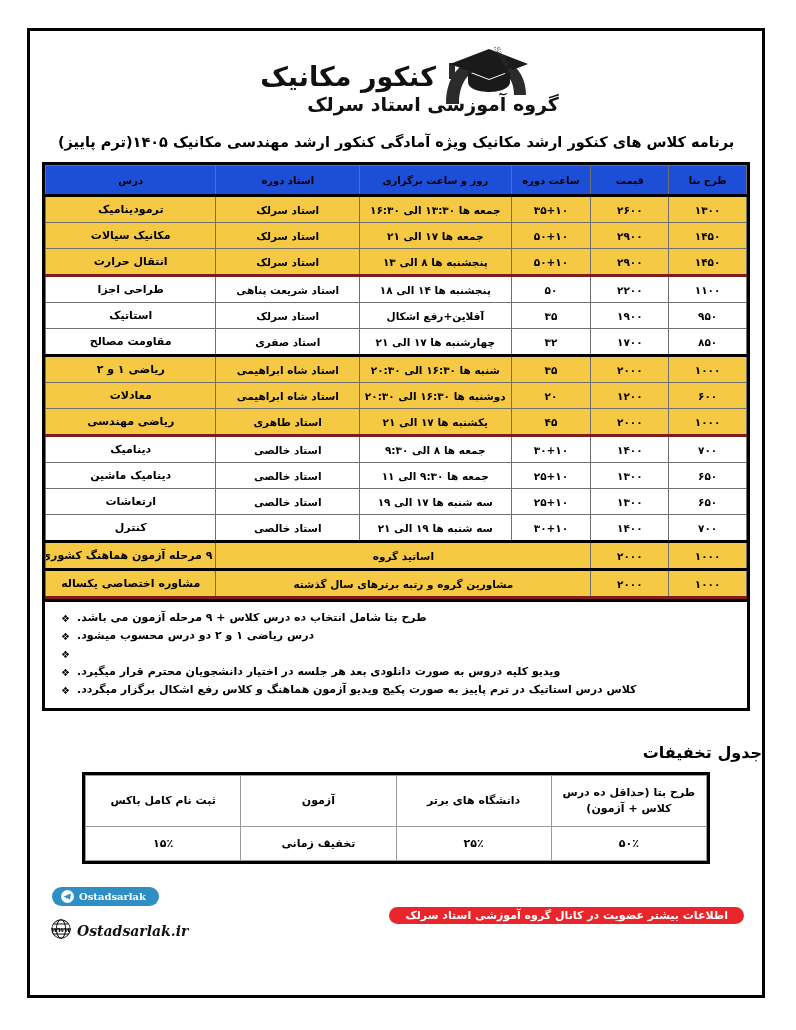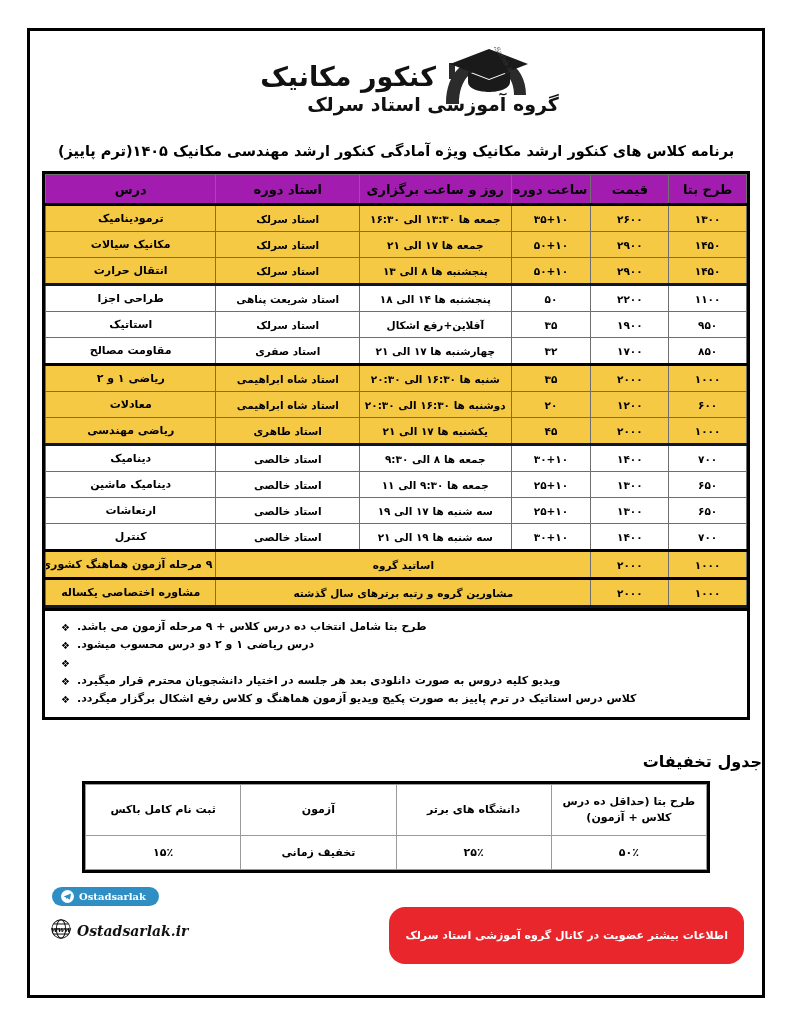--- a/index.html
+++ b/index.html
@@ -64,21 +64,21 @@
   }
   .brand-sub {
     font-size: 19px;
     font-weight: bold;
     color: #111111;
     padding-left: 74px;
   }
 
   
   .doc-title {
-    margin-top: 28px;
+    margin-top: 19px;
     text-align: center;
     font-size: 14.5px;
     font-weight: bold;
     color: #000000;
     padding: 0 14px;
   }
 
   
   .table-wrap {
     margin: 12px 12px 0 12px;
@@ -104,29 +104,29 @@
     vertical-align: middle;
     height: 23px;
     padding: 1px 3px;
     color: #000000;
     font-weight: bold;
     white-space: nowrap;
     overflow: hidden;
   }
   table.sched thead th {
     border-bottom: 3px solid #000000;
-    font-size: 13px;
+    font-size: 10px;
     height: 26px;
-    background: #a21caf;
+    background: #1d4ed8;
   }
   table.sched tr.hl > td {
     background: #F6C944;
   }
   table.sched tr.band-top > td   { border-top: 3px solid #000000; }
-  table.sched tr.band-bot > td   { border-bottom: 3px solid #0f172a; }
+  table.sched tr.band-bot > td   { border-bottom: 3px solid #7f1d1d; }
   table.sched td.col-course {
     font-size: 11px;
   }
 
   
   .notes {
     margin: 0 12px;
     border: 3px solid #000000;
     border-top: none;
     padding: 7px 16px 9px 16px;
@@ -231,21 +231,21 @@
   }
   .cta-banner {
     position: absolute;
     right: 18px;
     top: 22px;
     background: #E8262B;
     color: #ffffff;
     border-radius: 16px;
     font-size: 11px;
     font-weight: bold;
-    padding: 22px 16px;
+    padding: 2px 16px;
     white-space: nowrap;
   }
 </style>
 </head>
 <body>
 
 <div class="page-frame">
 
   <div class="brand-block">
     <div class="brand-row">

